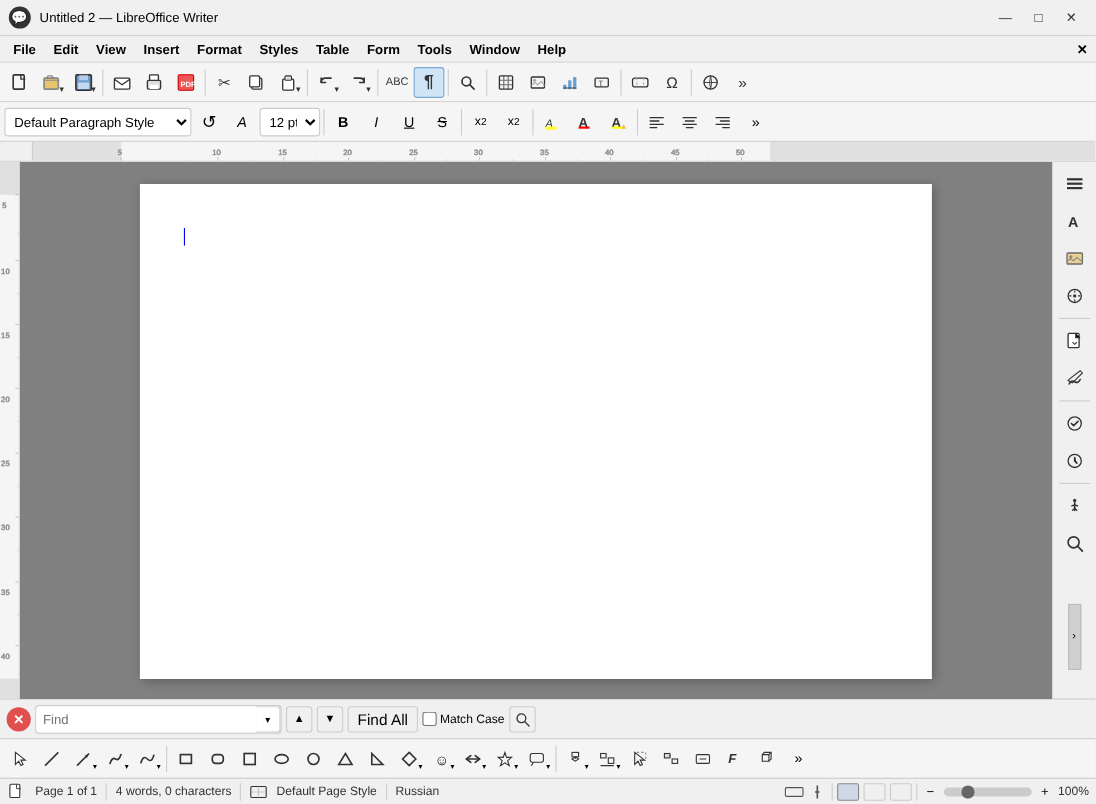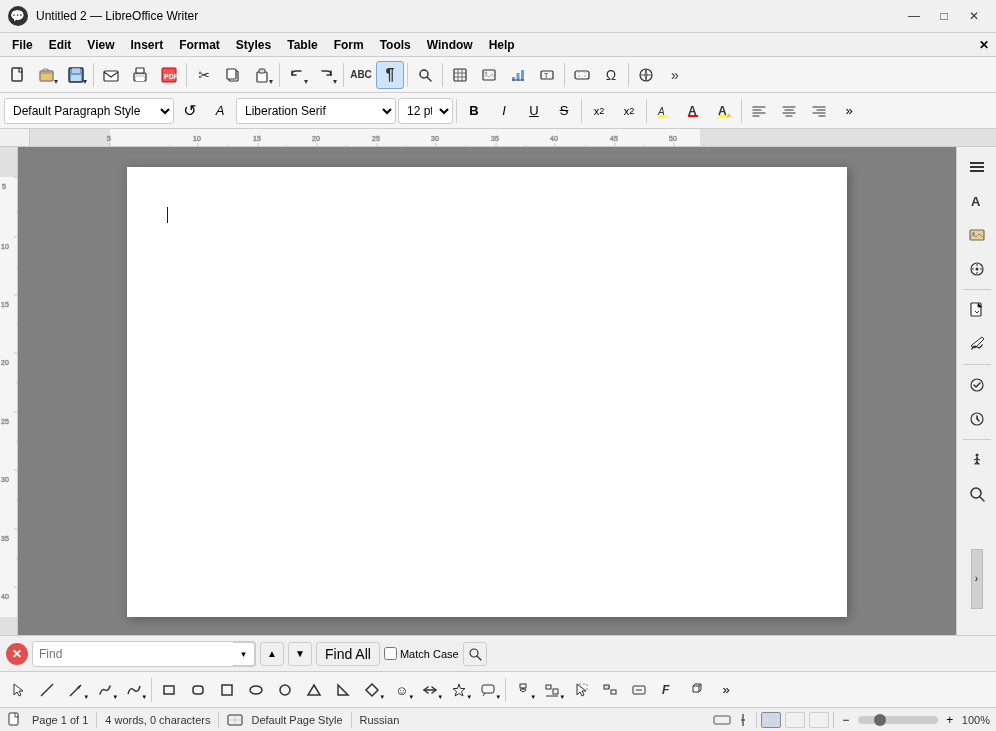--- a/index.html
+++ b/index.html
@@ -174,21 +174,21 @@
     <span style="font-size:8px; position:absolute; bottom:2px; right:2px;">▾</span>
   </button>
   <button class="tb-btn" style="position:relative;">
     <svg width="16" height="16" viewBox="0 0 16 16">
         <path d="M13 8 Q13 4 9 4 L4 4" stroke="#333" stroke-width="1.5" fill="none" stroke-linecap="round"></path>
         <path d="M13 4 L13 8 L9 8" stroke="#333" stroke-width="1.5" fill="none" stroke-linecap="round" stroke-linejoin="round"></path>
       </svg>
     <span style="font-size:8px; position:absolute; bottom:2px; right:2px;">▾</span>
   </button>
   <div class="tb-sep"></div>
-  <button class="tb-btn" style="font-size:10px; font-weight:bold;text-align:right;">ABC</button>
+  <button class="tb-btn" style="font-size:10px; font-weight:normal;text-align:right;">ABC</button>
   <button class="tb-btn active" style="font-size:16px; font-weight:bold;">¶</button>
   <div class="tb-sep"></div>
   <button class="tb-btn">
     <svg width="16" height="16" viewBox="0 0 16 16">
         <circle cx="7" cy="7" r="4" stroke="#333" stroke-width="1.5" fill="none"></circle>
         <path d="M10 10 L14 14" stroke="#333" stroke-width="1.5" stroke-linecap="round"></path>
       </svg>
   </button>
   <div class="tb-sep"></div>
   <button class="tb-btn">
@@ -235,23 +235,20 @@
   </button>
   <button class="tb-btn">»</button>
 </div>
 
 <div class="fmt-toolbar">
   <select class="fmt-select fmt-style-select">
     <option>Default Paragraph Style</option>
   </select>
   <button class="fmt-btn" style="font-size:16px;">↺</button>
   <button class="fmt-btn" style="font-size:13px; font-style:italic;">A</button>
-  <select class="fmt-select fmt-font-select">
-    <option>Liberation Serif</option>
-  </select>
   <select class="fmt-select fmt-size-select">
     <option>12 pt</option>
   </select>
   <div class="fmt-sep"></div>
   <button class="fmt-btn bold">B</button>
   <button class="fmt-btn italic">I</button>
   <button class="fmt-btn underline">U</button>
   <button class="fmt-btn strike">S</button>
   <div class="fmt-sep"></div>
   <button class="fmt-btn" style="font-size:11px;">x<sup>2</sup></button>

